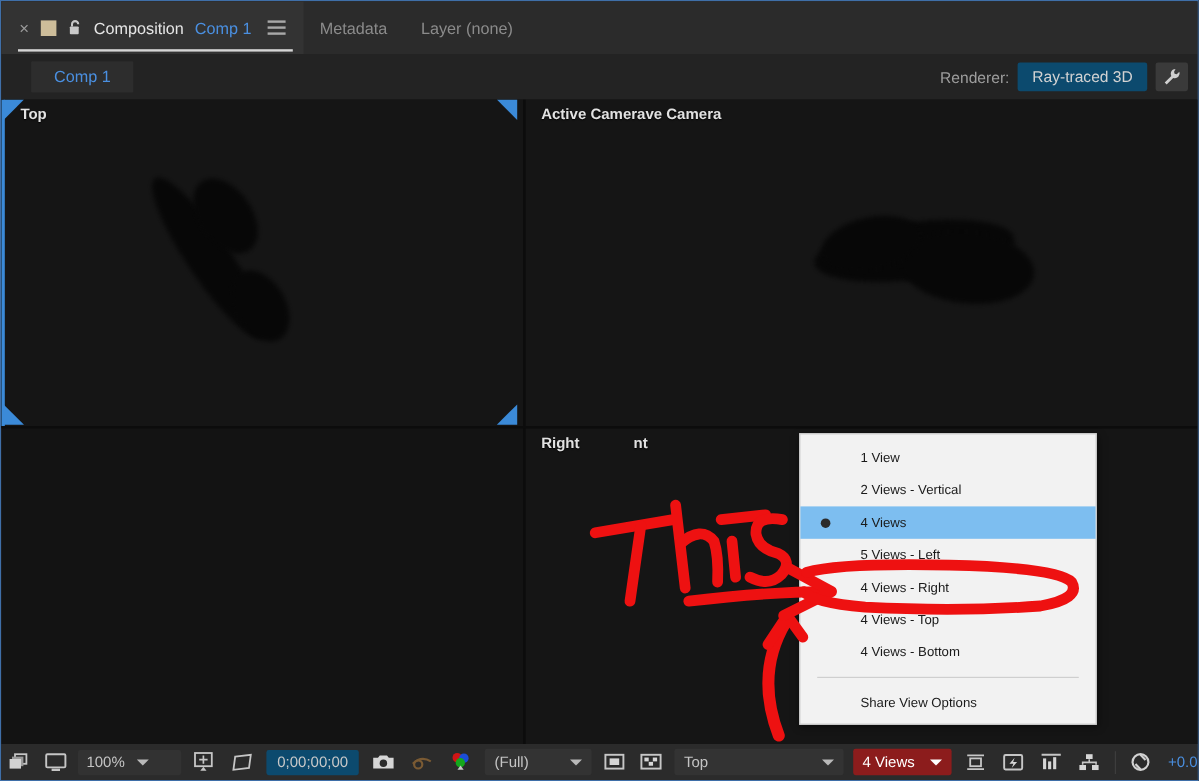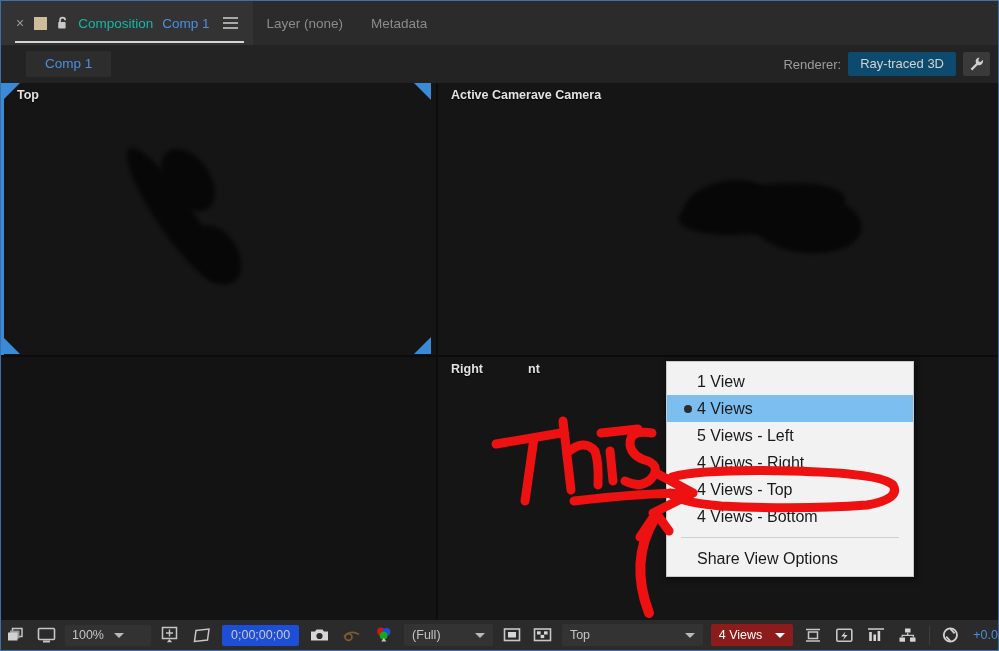--- a/index.html
+++ b/index.html
@@ -47,21 +47,21 @@
     cursor: default;
     padding: 0 1px;
   }
   .tab-swatch {
     width: 13px; height: 13px;
     background: #cdbd9a;
     display: inline-block;
   }
   .lock-icon svg { display: block; }
   .tab-label-static {
-    color: #14b8a6;
+    color: #e5e5e5;
     font-size: 13.5px;
     white-space: nowrap;
   }
   .tab-label-accent {
     color: #4a8fe0;
     font-size: 13.5px;
     white-space: nowrap;
   }
   .tab-menu {
     display: inline-flex;
@@ -232,22 +232,22 @@
     box-shadow: 1px 2px 6px rgba(0,0,0,0.55);
     padding: 6px 0 4px 0;
     z-index: 30;
     box-sizing: border-box;
   }
   .ctx-item {
     position: relative;
     height: 27px;
     display: flex;
     align-items: center;
-    padding-left: 30px;
-    font-size: 16px;
+    padding-left: 50px;
+    font-size: 11px;
     color: #1a1a1a;
     white-space: nowrap;
     box-sizing: border-box;
   }
   .ctx-item.selected {
     background: #7dbef0;
   }
   .ctx-bullet {
     position: absolute;
     left: 17px;
@@ -326,21 +326,21 @@
     margin: 0 4px;
     box-sizing: border-box;
   }
   .bb-sel.views {
     background: #8c1c1c;
     color: #ffffff;
   }
   .bb-sel.views .bb-text { color: #ffffff; }
   .bb-sel.views .bb-caret { border-top-color: #ffffff; }
   .bb-timecode {
-    background: #1d4ed8;
+    background: #0c4a6e;
     color: #c9c9c9;
     font-size: 12.5px;
     padding: 3px 9px 4px 9px;
     border-radius: 2px;
     margin: 0 4px;
     white-space: nowrap;
   }
   .bb-plus {
     color: #4a8fe0;
     font-size: 12.5px;
@@ -370,22 +370,22 @@
         </svg>
       </span>
       <span class="tab-label-static">Composition</span>
       <span class="tab-label-accent">Comp 1</span>
       <span class="tab-menu">
           <i></i>
           <i></i>
           <i></i>
         </span>
     </div>
+    <div class="tab-other">Metadata</div>
     <div class="tab-other">Layer (none)</div>
-    <div class="tab-other">Metadata</div>
     <div class="tab-underline"></div>
   </div>
 
   <div class="subbar">
     <div class="comp-chip">Comp 1</div>
     <div class="renderer-wrap">
       <span class="renderer-label">Renderer:</span>
       <span class="renderer-value">Ray-traced 3D</span>
       <span class="renderer-btn">
         <svg width="16" height="16" viewBox="0 0 16 16">
@@ -423,20 +423,23 @@
     </div>
 
     <div class="vp-divider-v"></div>
     <div class="vp-divider-h"></div>
   </div>
 
   <div class="ctxmenu">
     <div class="ctx-item">
       <span>1 View</span>
     </div>
+    <div class="ctx-item">
+      <span>2 Views - Vertical</span>
+    </div>
     <div class="ctx-item selected">
       <span class="ctx-bullet"></span>
       <span>4 Views</span>
     </div>
     <div class="ctx-item">
       <span>5 Views - Left</span>
     </div>
     <div class="ctx-item">
       <span>4 Views - Right</span>
     </div>

